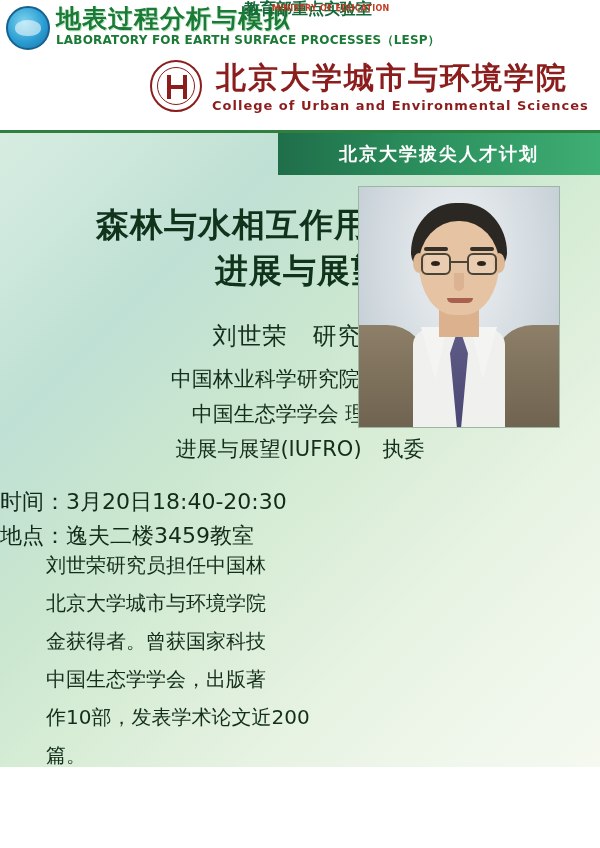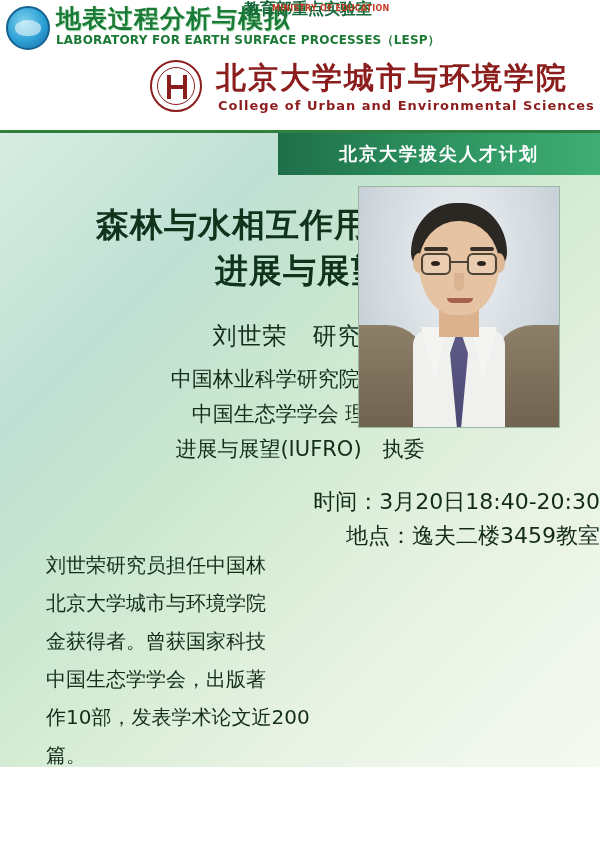--- a/index.html
+++ b/index.html
@@ -143,21 +143,21 @@
     top: 2px;
     font-size: 30px;
     font-weight: bold;
     color: #8c1d1d;
     letter-spacing: 2px;
     white-space: nowrap;
     font-family: "DejaVu Sans", sans-serif;
   }
   .pku-en {
     position: absolute;
-    left: 178px;
+    left: 172px;
     top: 42px;
     font-size: 13px;
     font-weight: bold;
     color: #8c1d1d;
     letter-spacing: 1px;
     white-space: nowrap;
   }
   
   .program-banner {
     position: absolute;
@@ -207,21 +207,21 @@
   }
   .affil {
     text-align: center;
     font-size: 21px;
     line-height: 35px;
     margin-top: 10px;
     color: #132e1b;
     font-family: "DejaVu Sans", sans-serif;
   }
   .logistics {
-    text-align: right;
+    text-align: left;
     font-size: 22px;
     line-height: 34px;
     margin-top: 18px;
     color: #112b18;
     font-family: "DejaVu Sans", sans-serif;
   }
   .bio-wrap {
     position: absolute;
     left: 0;
     top: 370px;

